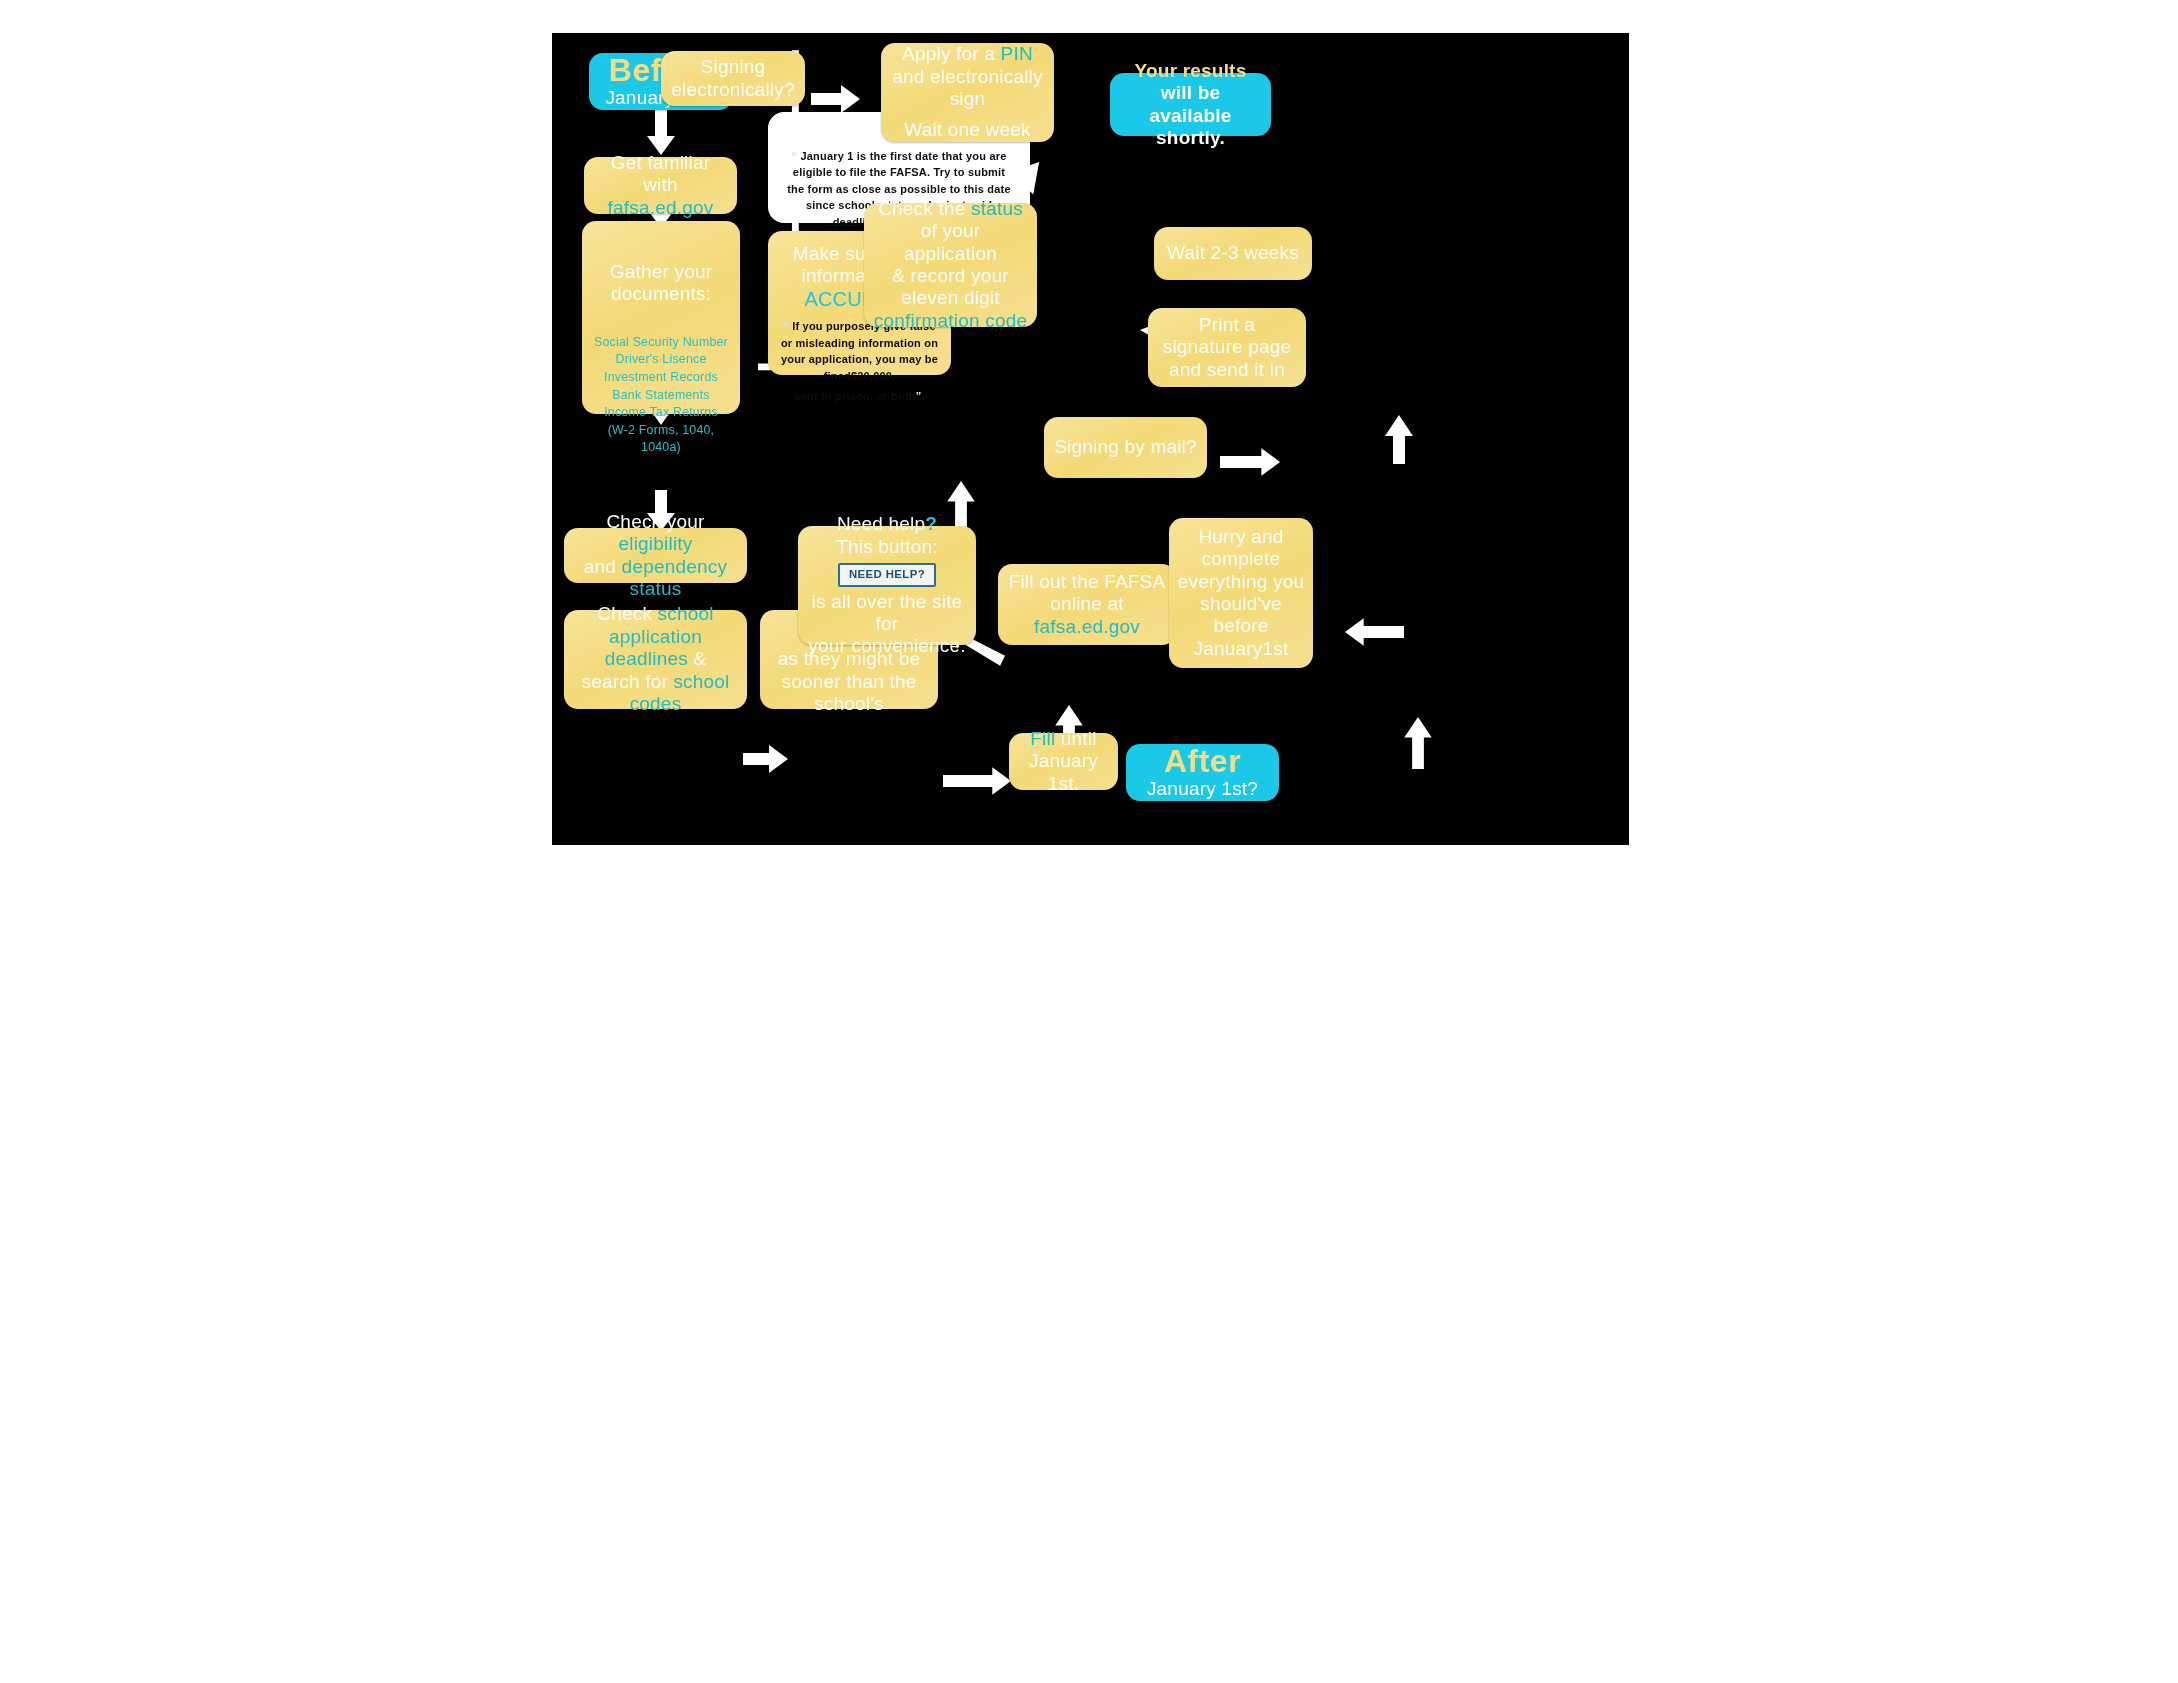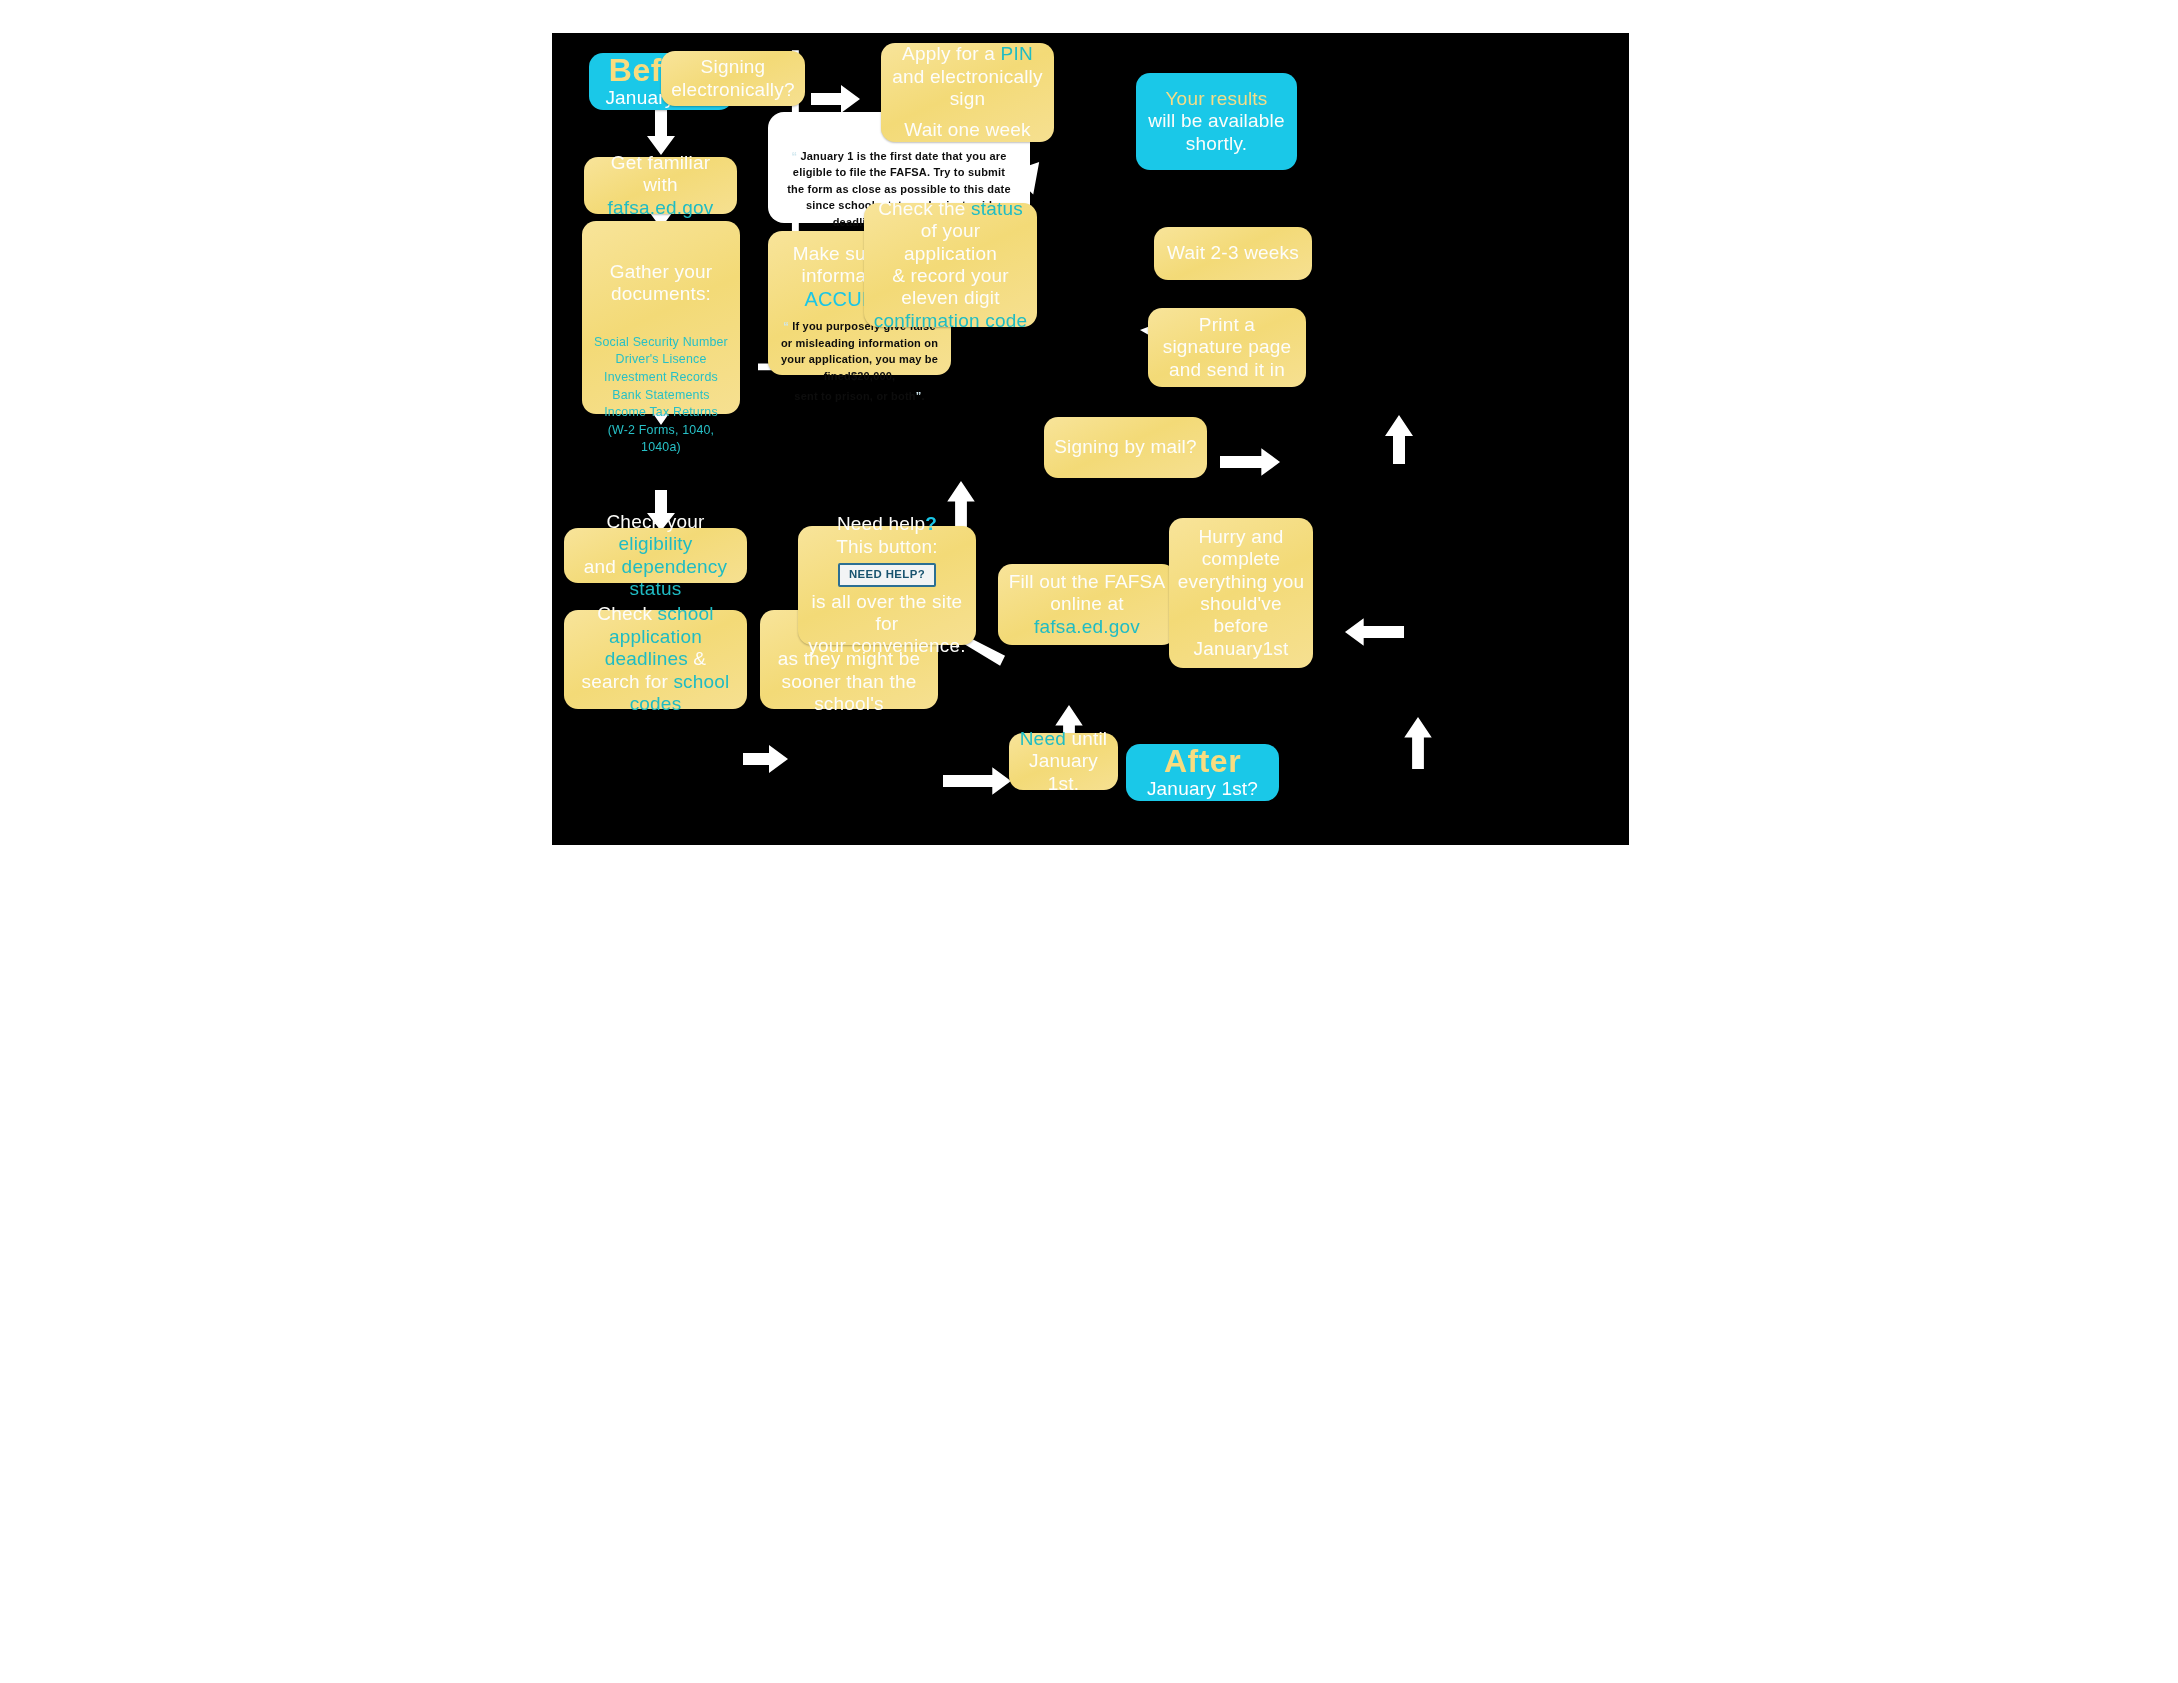--- a/index.html
+++ b/index.html
@@ -258,21 +258,21 @@
   </div>
 
   <div class="node yellow t19" style="left:208px; top:577px; width:178px; height:99px;">
     <div><span>Check </span><span class="accent">state deadlines</span></div>
     <div>as they might be</div>
     <div>sooner than the</div>
     <div>school's</div>
   </div>
 
   <div class="node yellow t19" style="left:457px; top:700px; width:109px; height:57px;">
-    <div><span class="accent">Need</span><span> until</span></div>
+    <div><span class="accent">Fill</span><span> until</span></div>
     <div>January 1st.</div>
   </div>
 
   <div class="node white" style="left:216px; top:79px; width:262px; height:111px; justify-content:flex-start; padding-top:8px;">
     <div class="tip-title">TIP</div>
     <div class="tip-body">
       <span class="qmark">“</span>
       <span>January  1 is the first date that you are eligible to file the FAFSA. Try to submit the form as close as possible to this date since school, state and private aid deadlines may be earlier</span>
     </div>
     <div class="tip-body" style="margin-top:6px;">than federal deadlines.</div>
@@ -316,21 +316,21 @@
   </div>
 
   <div class="node yellow t19" style="left:312px; top:170px; width:173px; height:124px;">
     <div><span>Check the </span><span class="accent">status</span></div>
     <div>of your application</div>
     <div>&amp; record your</div>
     <div>eleven digit</div>
     <div class="accent">confirmation code</div>
   </div>
 
-  <div class="node cyan t19" style="left:584px; top:40px; width:161px; height:97px;">
+  <div class="node cyan t19" style="left:558px; top:40px; width:161px; height:63px;font-weight:bold;">
     <div class="yellow-text">Your results</div>
     <div>will be available</div>
     <div>shortly.</div>
   </div>
 
   <div class="node yellow t19" style="left:602px; top:194px; width:158px; height:53px;">
     <div>Wait 2-3 weeks</div>
   </div>
 
   <div class="node yellow t19" style="left:596px; top:275px; width:158px; height:79px;">

